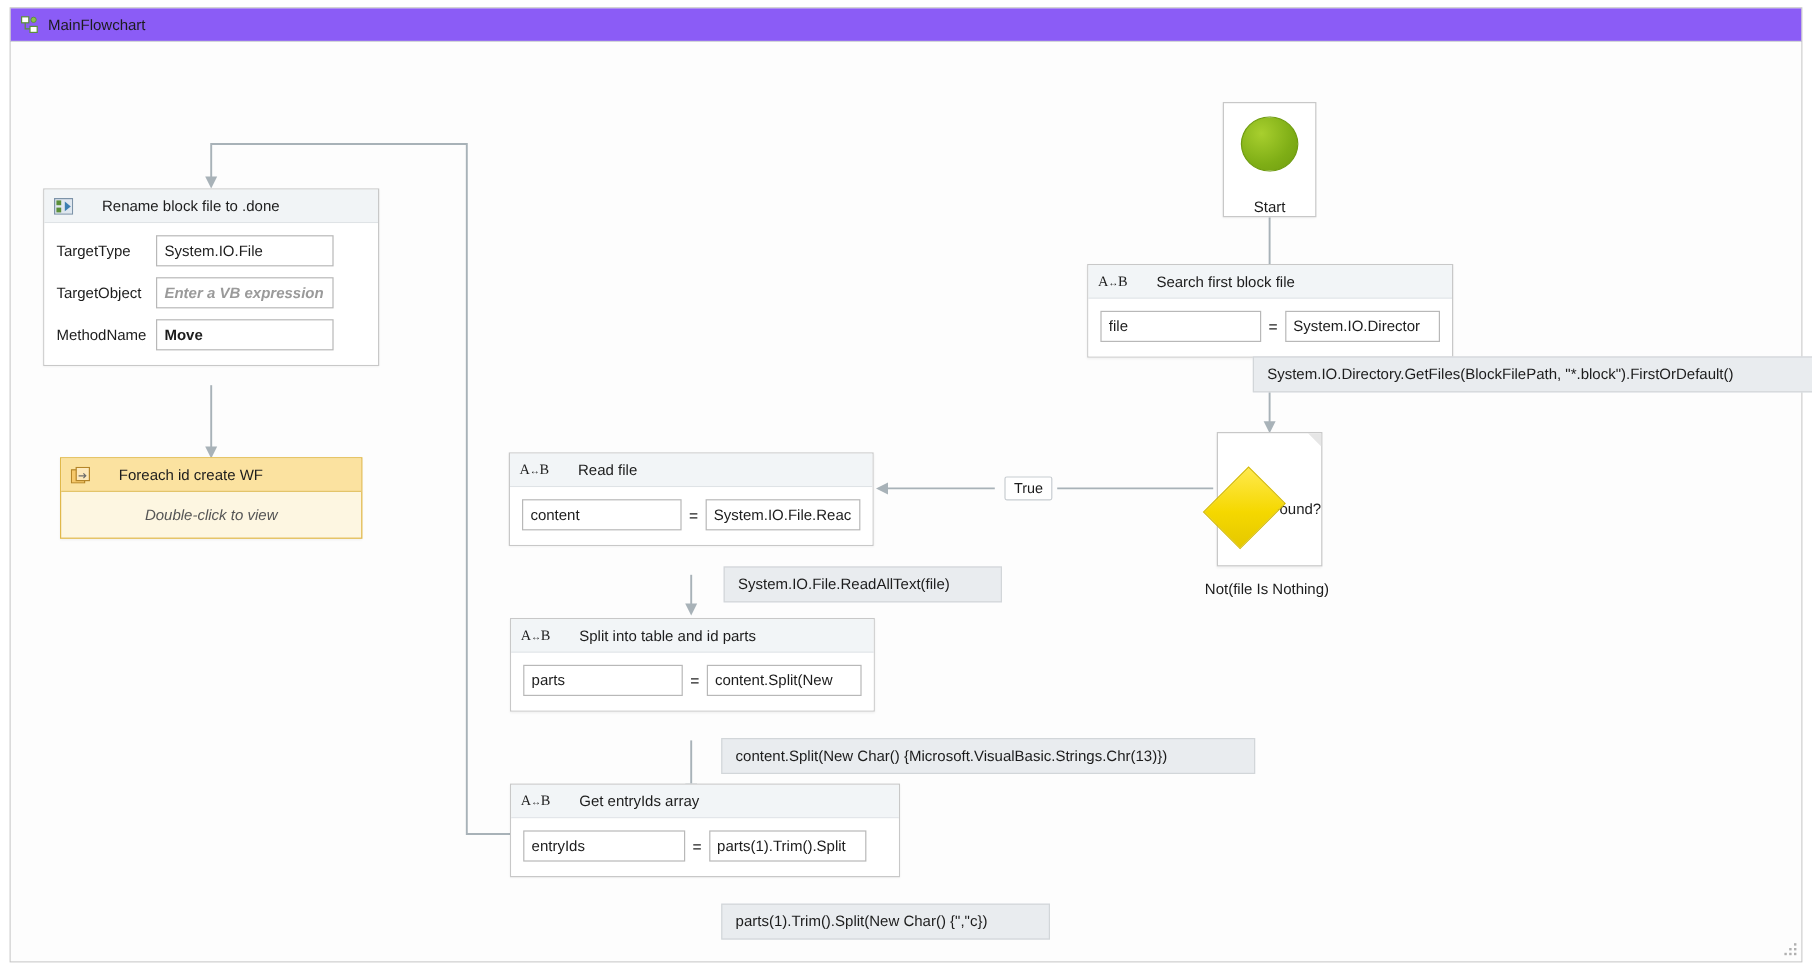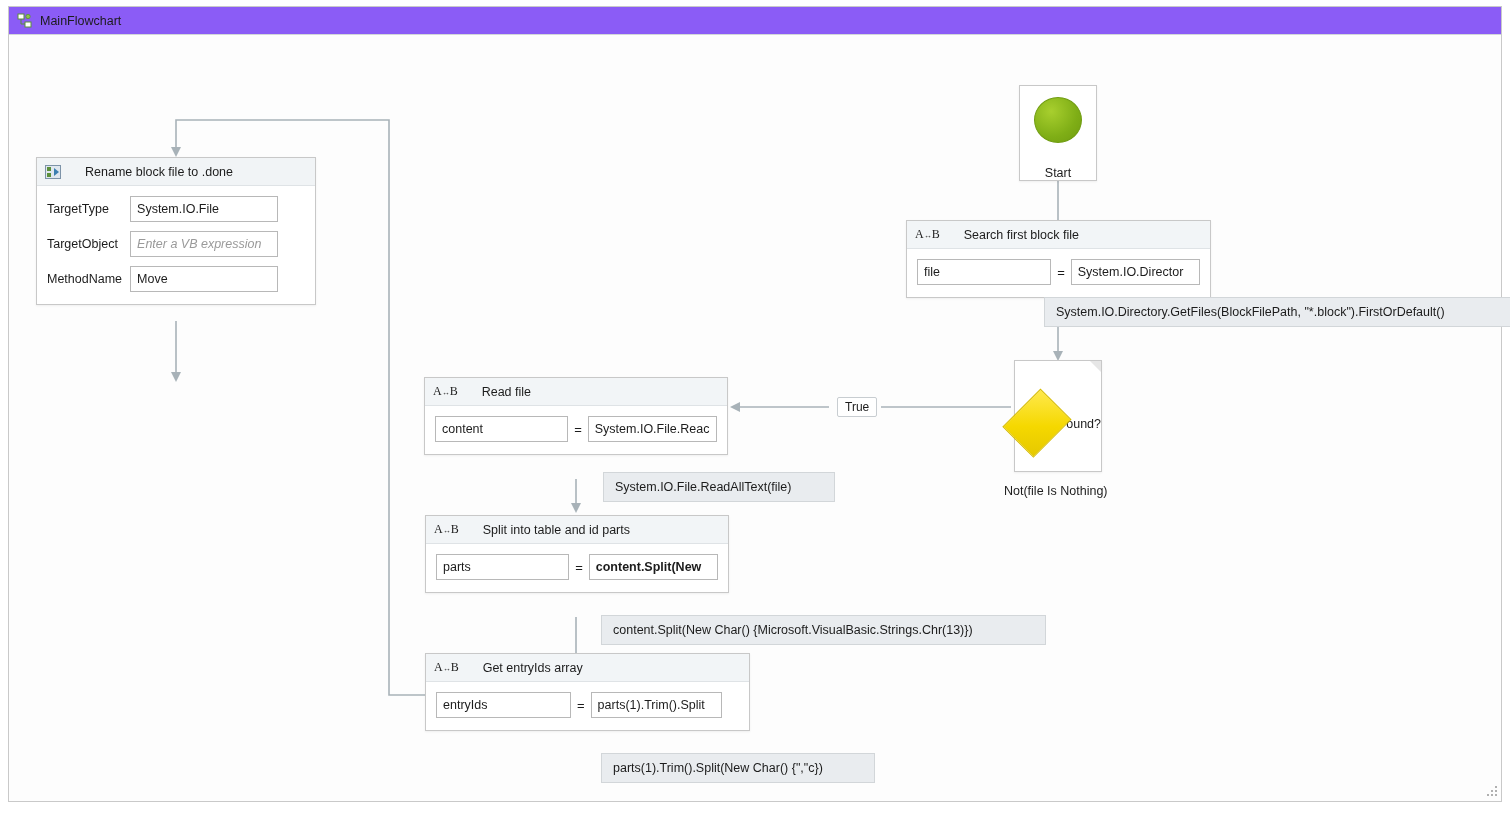--- a/index.html
+++ b/index.html
@@ -235,20 +235,21 @@
     background: #ffffff;
     height: 26px;
     line-height: 24px;
     width: 148px;
     font-size: 12.5px;
     color: #1c1c1c;
     padding: 0 6px;
     box-sizing: border-box;
     white-space: nowrap;
     overflow: hidden;
+    font-weight: bold;
   }
   .textbox.placeholder {
     color: #9a9a9a;
     font-style: italic;
   }
   
   .foreach-box {
     position: absolute;
     width: 252px;
     border: 1px solid #e0b84a;
@@ -410,21 +411,21 @@
 
       <div class="node act-box" style="left:416px; top:480px; width:304px;">
         <div class="act-header plain">
           <span class="icon-ab">A<sup>↔</sup>B</span>
           <span class="act-title">Split into table and id parts</span>
         </div>
         <div class="act-body">
           <div class="assign-row">
             <div class="fieldbox" style="width:135px;">parts</div>
             <span class="equals">=</span>
-            <div class="fieldbox" style="width:131px;font-weight:bold;">content.Split(New </div>
+            <div class="fieldbox" style="width:131px;">content.Split(New </div>
           </div>
         </div>
       </div>
       <div class="expr-popup" style="left:592px; top:580px; width:445px;">content.Split(New Char() {Microsoft.VisualBasic.Strings.Chr(13)})</div>
 
       <div class="node act-box" style="left:416px; top:618px; width:325px;">
         <div class="act-header plain">
           <span class="icon-ab">A<sup>↔</sup>B</span>
           <span class="act-title">Get entryIds array</span>
         </div>
@@ -457,20 +458,33 @@
 
             <div class="prop-label">TargetObject</div>
             <div class="textbox placeholder">Enter a VB expression</div>
 
             <div class="prop-label">MethodName</div>
             <div class="textbox">Move</div>
           </div>
         </div>
       </div>
 
+      <div class="foreach-box" style="left:41px; top:346px;">
+        <div class="foreach-header">
+          <span class="icon-sq">
+            <svg width="16" height="14" viewBox="0 0 16 14">
+              <rect x="0.5" y="2.5" width="11" height="11" fill="#f6c86a" stroke="#b58528" stroke-width="1"></rect>
+              <rect x="4.5" y="0.5" width="11" height="11" fill="#fde9bb" stroke="#b58528" stroke-width="1"></rect>
+              <path d="M6.5 7.5 h6 M10.5 5.5 l2 2 l-2 2" stroke="#6b6b6b" stroke-width="1" fill="none"></path>
+            </svg>
+          </span>
+          <span class="act-title">Foreach id create WF</span>
+        </div>
+        <div class="foreach-body">Double-click to view</div>
+      </div>
 
       <div class="resize-grip">
         <i style="left:9px; top:0;"></i>
         <i style="left:5px; top:4px;"></i>
           <i style="left:9px; top:4px;"></i>
         <i style="left:1px; top:8px;"></i>
           <i style="left:5px; top:8px;"></i>
           <i style="left:9px; top:8px;"></i>
       </div>
 

